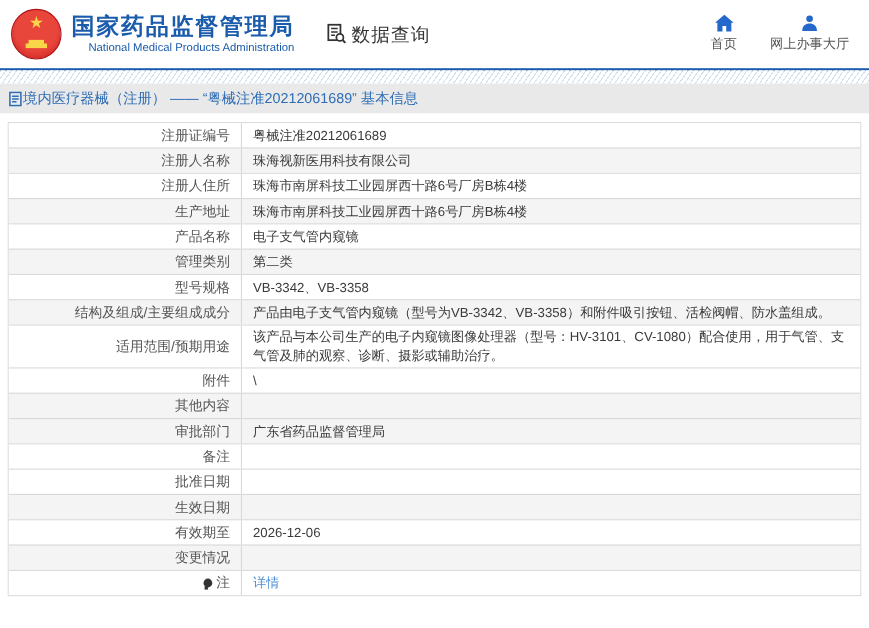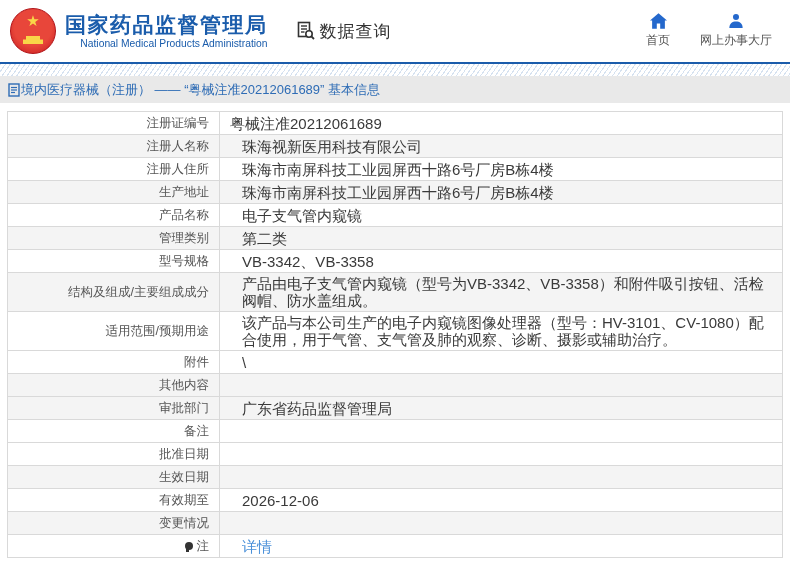--- a/index.html
+++ b/index.html
@@ -30,27 +30,27 @@
   .blue-line { height:2px; background:#1a5cab; }
   .hatch { height:12px;
     background:repeating-linear-gradient(125deg, rgba(26,92,171,0.18) 0 1px, #fff 1px 4px); }
   .crumb-bar { height:27px; background:#e9e9e9; display:flex; align-items:center;
     padding-left:8px; gap:1px; }
   .crumb-text { color:#2e6cb5; font-size:13px; }
 
   
   .table-wrap { margin:8px 7px 0 7px; border:1px solid #d9d9d9; }
   .trow { display:flex; background:#fff; }
-  .trow + .trow { border-top:1px solid #d9d9d9;gap:12px; }
+  .trow + .trow { border-top:1px solid #d9d9d9; }
   .trow.alt { background:#f4f4f4; }
   .tlabel { width:212px; flex:0 0 212px; display:flex; align-items:center;
     justify-content:flex-end; gap:4px; text-align:right; padding:2px 10px 2px 4px;
     min-height:22px; color:#555; font-size:12.5px; border-right:1px solid #d9d9d9; }
   .tvalue { flex:1; display:flex; align-items:center; padding:2px 10px; min-height:22px;
-    color:#3a3a3a; font-size:15px; line-height:17px; }
+    color:#3a3a3a; font-size:12px; line-height:17px; }
   .detail-link { color:#4a90d9; text-decoration:none; cursor:pointer; }
   .note-dot { width:8px; height:8px; background:#333; border-radius:50%;
     display:inline-block; position:relative; }
   .note-dot::after { content:""; position:absolute; bottom:-2px; left:1px;
     width:3px; height:3px; background:#333; }
   .crumb-doc { flex:0 0 auto; }
 </style>
 </head>
 <body>
 

